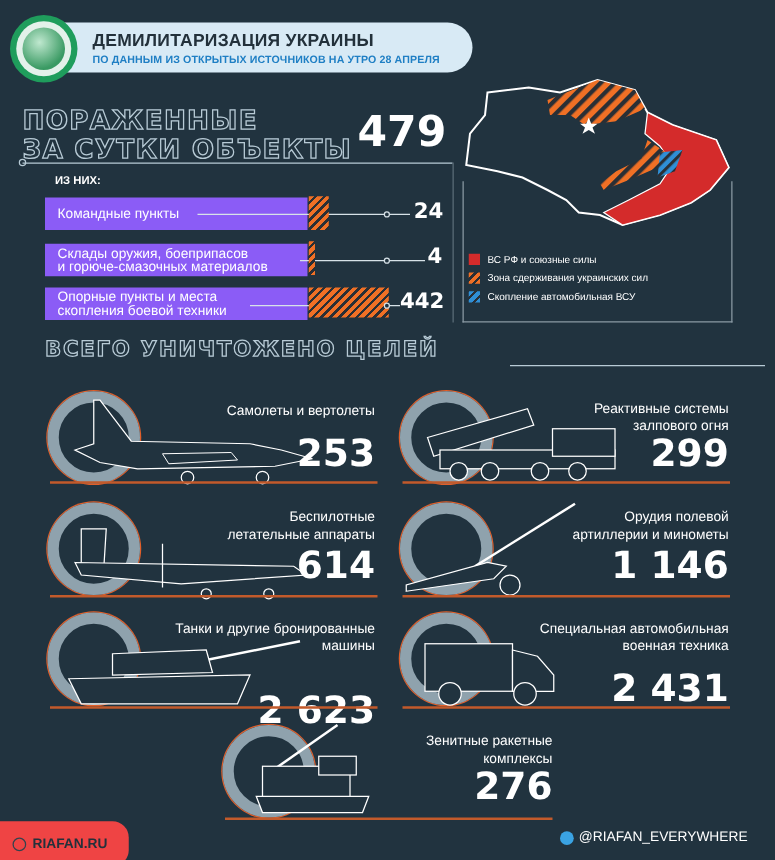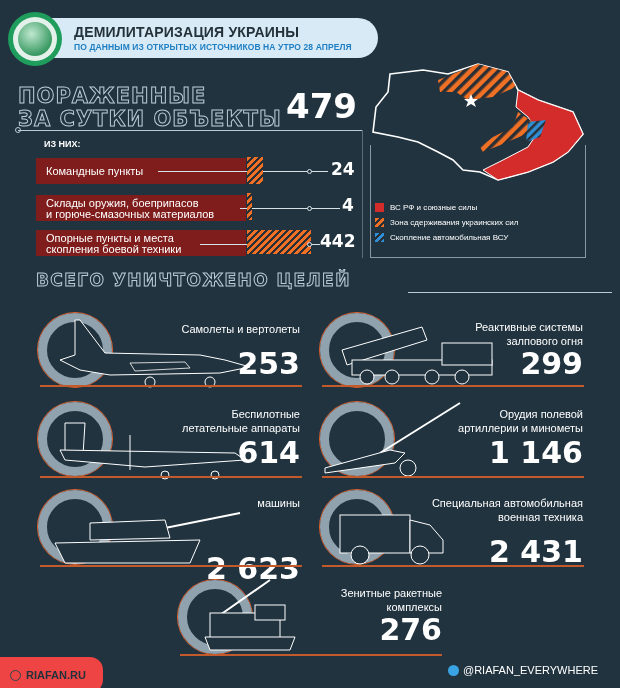--- a/index.html
+++ b/index.html
@@ -16,21 +16,21 @@
 
   
   .outline { color: transparent; -webkit-text-stroke: 1px #b8cbd6; font-weight: bold; font-family: "DejaVu Sans", sans-serif; letter-spacing: 1px; }
   .t1 { position: absolute; left: 18px; top: 85px; font-size: 21px; line-height: 23px; }
   .total { position: absolute; left: 286px; top: 86px; font-size: 34px; font-weight: 900; color: #fff; font-family: "DejaVu Sans", sans-serif; }
   .t1-line { position: absolute; left: 18px; top: 130px; width: 344px; height: 1px; background: #b8cbd6; }
   .t1-dot { position: absolute; left: 15px; top: 127px; width: 6px; height: 6px; border: 1px solid #b8cbd6; border-radius: 50%; background: #21333f; }
   .vline { position: absolute; left: 362px; top: 130px; width: 1px; height: 128px; background: #5b6d78; }
 
   .iznih { position: absolute; left: 44px; top: 139px; font-size: 9px; font-weight: bold; color: #fff; }
-  .row { position: absolute; left: 36px; height: 26px; background: #7f1d1d; }
+  .row { position: absolute; left: 36px; height: 26px; background: #8b5cf6; }
   .row-label { position: absolute; left: 10px; font-size: 11px; line-height: 11px; color: #fff; }
   .row-line { position: absolute; height: 1px; background: #d7e2e8; }
   .row-dot { position: absolute; width: 5px; height: 5px; border: 1px solid #d7e2e8; border-radius: 50%; background: #21333f; }
   .hatch { position: absolute; background: repeating-linear-gradient(135deg, #f07025 0 3px, #2a2f35 3px 5px); }
   .row-val { position: absolute; font-size: 17px; font-weight: 900; color: #fff; font-family: "DejaVu Sans", sans-serif; }
 
   
   .map { position: absolute; left: 368px; top: 52px; width: 252px; height: 210px; }
   .legend { position: absolute; left: 375px; top: 203px; }
   .legend-item { position: absolute; left: 0; display:flex; align-items:center; gap: 6px; font-size: 8px; color:#fff; white-space: nowrap; }
@@ -199,20 +199,21 @@
 <div class="card-num" style="right:37px;top:435px;">1 146</div>
 <div class="card-base" style="left:322px;top:476px;width:262px;"></div>
 
 <div class="circ" style="left:38px;top:490px;width:74px;height:74px;"></div>
 <svg class="card-svg" style="left:50px;top:508px;" width="200" height="60" viewBox="0 0 200 60">
   <line x1="115" y1="20" x2="190" y2="5" stroke="#fff" stroke-width="2"></line>
   <path d="M40 15 L115 12 L120 30 L40 32 Z" fill="#21333f" stroke="#fff"></path>
   <path d="M5 35 L150 32 L140 55 L15 55 Z" fill="#21333f" stroke="#fff"></path>
 </svg>
 <div class="card-label" style="right:320px;top:496px;">
+  <div>Танки и другие бронированные</div>
   <div>машины</div>
 </div>
 <div class="card-num" style="right:320px;top:523px;margin-top:28px;">2 623</div>
 <div class="card-base" style="left:40px;top:565px;width:262px;"></div>
 
 <div class="circ" style="left:320px;top:490px;width:74px;height:74px;"></div>
 <svg class="card-svg" style="left:335px;top:505px;" width="115" height="60" viewBox="0 0 115 60">
   <rect x="5" y="10" width="70" height="38" fill="#21333f" stroke="#fff"></rect>
   <path d="M75 15 L95 20 L108 35 L108 48 L75 48 Z" fill="#21333f" stroke="#fff"></path>
   <circle cx="25" cy="50" r="9" fill="#21333f" stroke="#fff"></circle>

